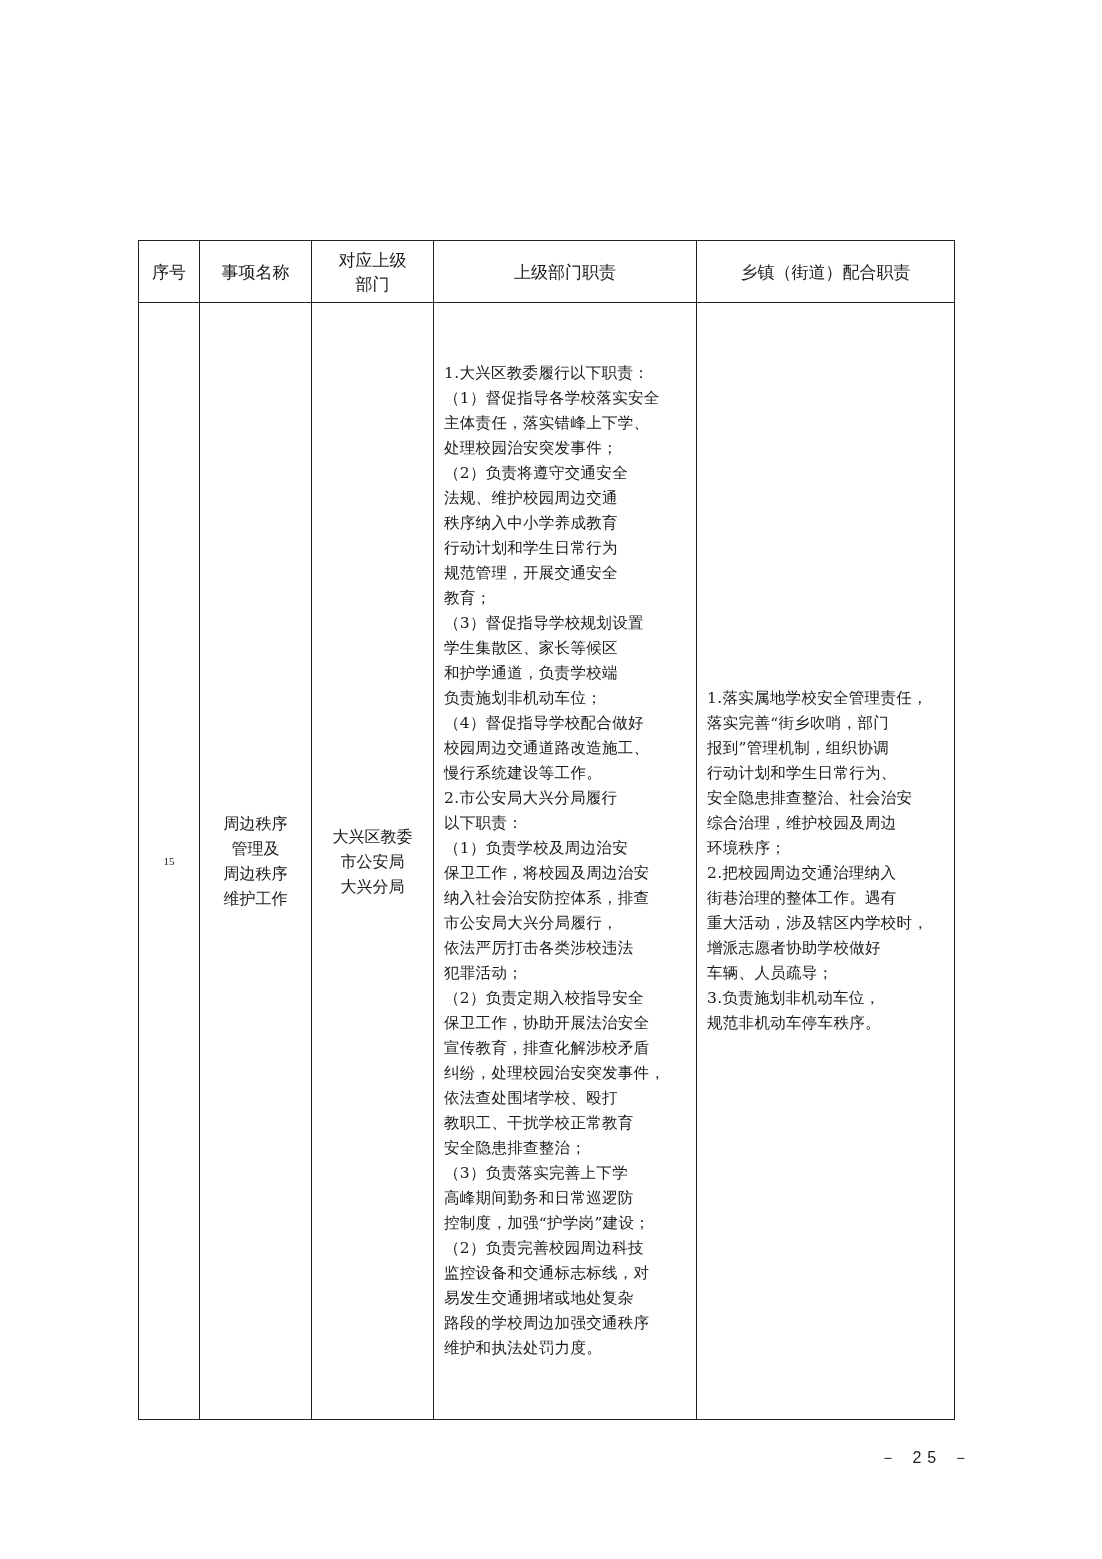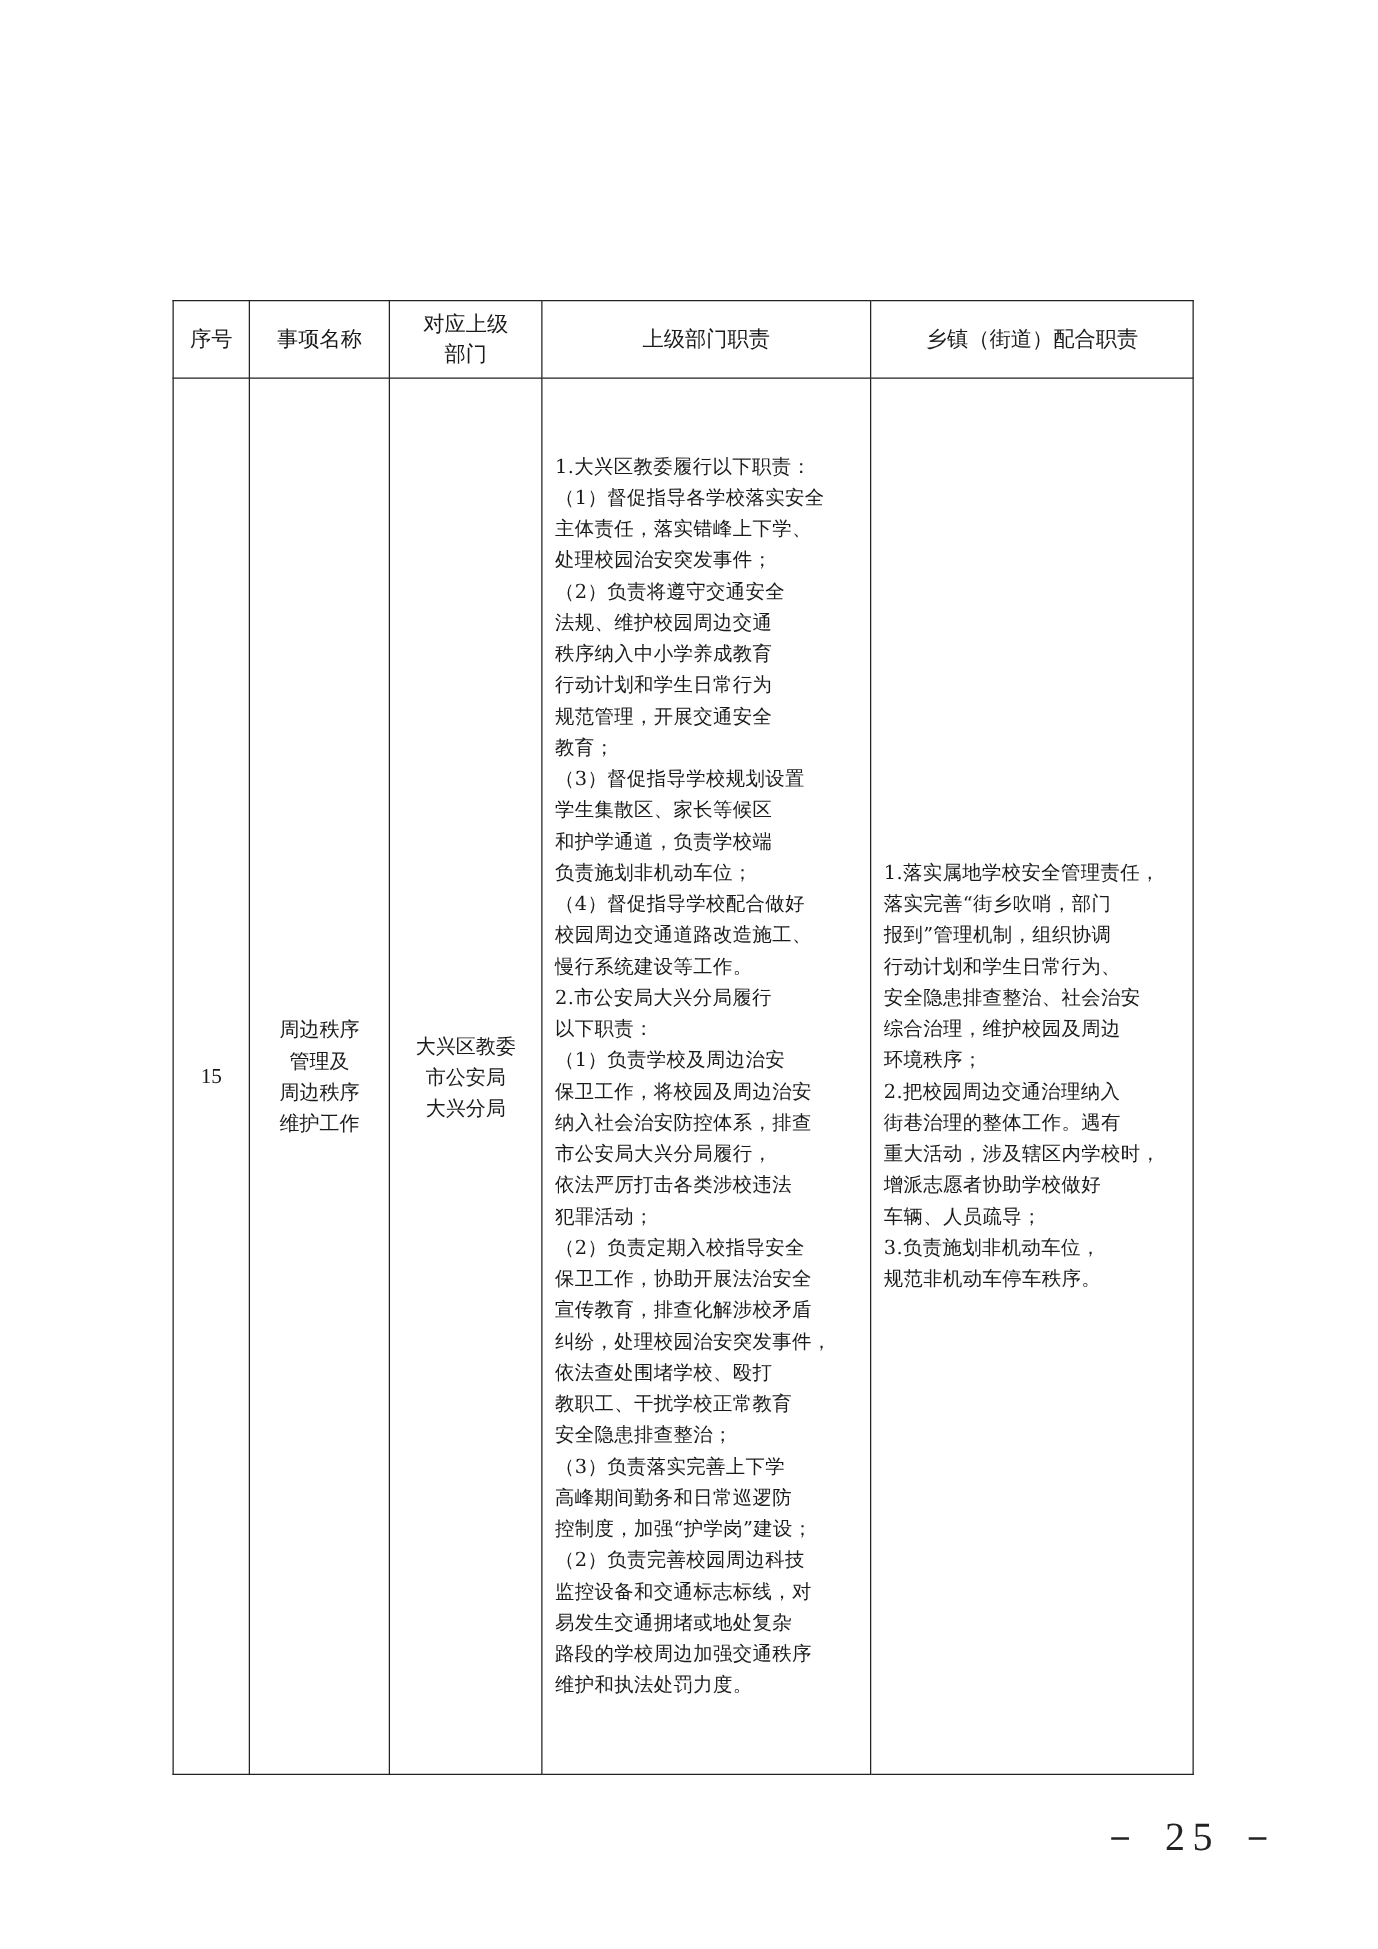--- a/index.html
+++ b/index.html
@@ -19,29 +19,29 @@
     height: 61px; font-family: "DejaVu Sans", "Liberation Sans", sans-serif;
     font-weight: normal; font-size: 17px; text-align: center; line-height: 24px;
   }
   table.main td.body-row { height: 1116px; }
   .c-num { width: 61px; }
   .c-name { width: 112px; }
   .c-dept { width: 122px; }
   .c-sup { width: 263px; }
   .c-town { width: 258px; }
   td.center { text-align: center; font-size: 16px; line-height: 25px; }
-  td.num { text-align: center; font-family: "Liberation Serif", serif; font-size: 17px; }
+  td.num { text-align: center; font-family: "Liberation Serif", serif; font-size: 11px; }
   .para {
     font-size: 15.5px; line-height: 25px; padding: 0 8px 0 10px; text-align: justify;
     letter-spacing: 0.3px;
   }
   .para div { white-space: normal; }
   .page-num {
-    position: absolute; left: 880px; top: 1448px; font-family: Liberation Serif, serif;
-    font-size: 32px; letter-spacing: 6px; color: #222;
+    position: absolute; left: 880px; top: 1448px; font-family: Liberation Sans, sans-serif;
+    font-size: 16px; letter-spacing: 6px; color: #222;
   }
 </style>
 </head>
 <body>
 
 <table class="main">
   <colgroup>
     <col class="c-num">
       <col class="c-name">
       <col class="c-dept">

